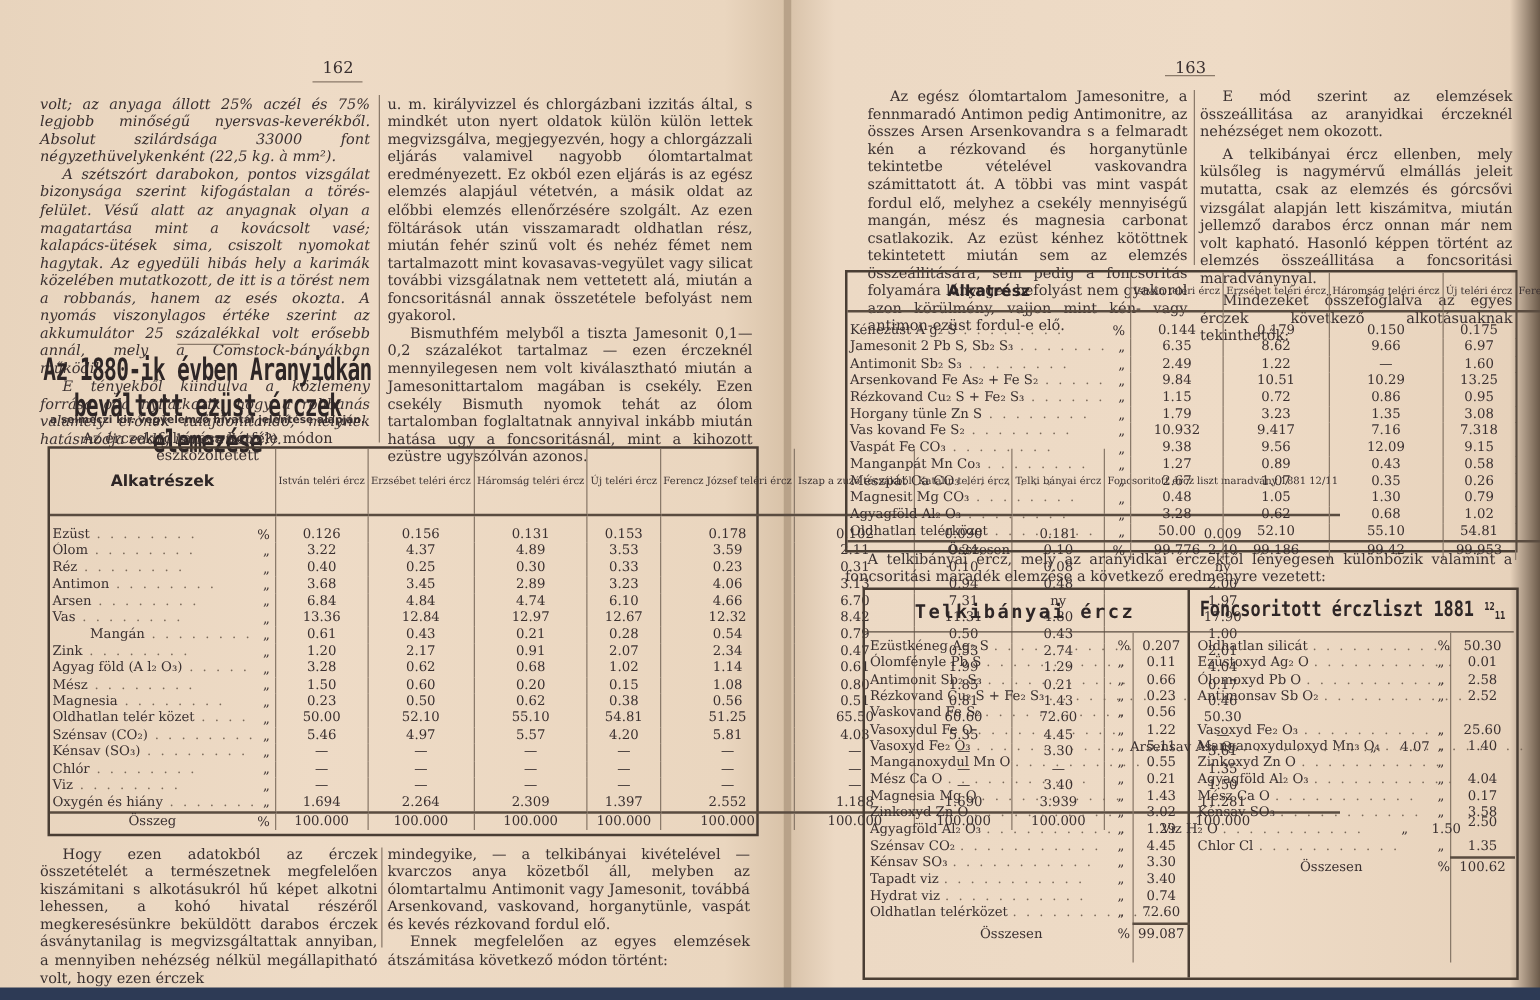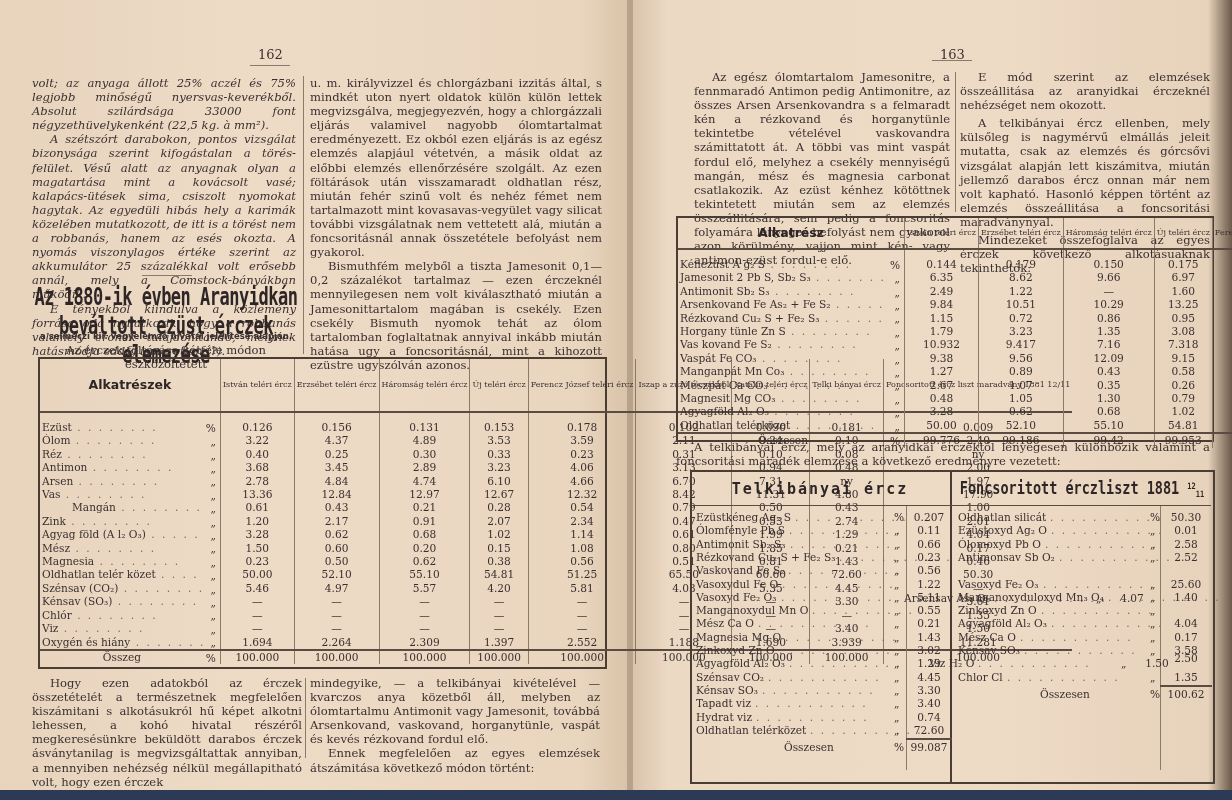--- a/index.html
+++ b/index.html
@@ -148,21 +148,21 @@
         <td class="num">3.23</td>
         <td class="num">4.06</td>
         <td class="num">3.13</td>
         <td class="num">0.94</td>
         <td class="num">0.48</td>
         <td class="num">2.00</td>
       </tr>
       <tr>
         <td class="lbl" style="overflow: hidden; max-width: 142px;"><span>Arsen</span><span class="dots"> . . . . . . . .</span></td>
         <td class="unit">„</td>
-        <td class="num">2.78</td>
+        <td class="num">6.84</td>
         <td class="num">4.84</td>
         <td class="num">4.74</td>
         <td class="num">6.10</td>
         <td class="num">4.66</td>
         <td class="num">6.70</td>
         <td class="num">7.31</td>
         <td class="num">ny</td>
         <td class="num">1.97</td>
       </tr>
       <tr>

